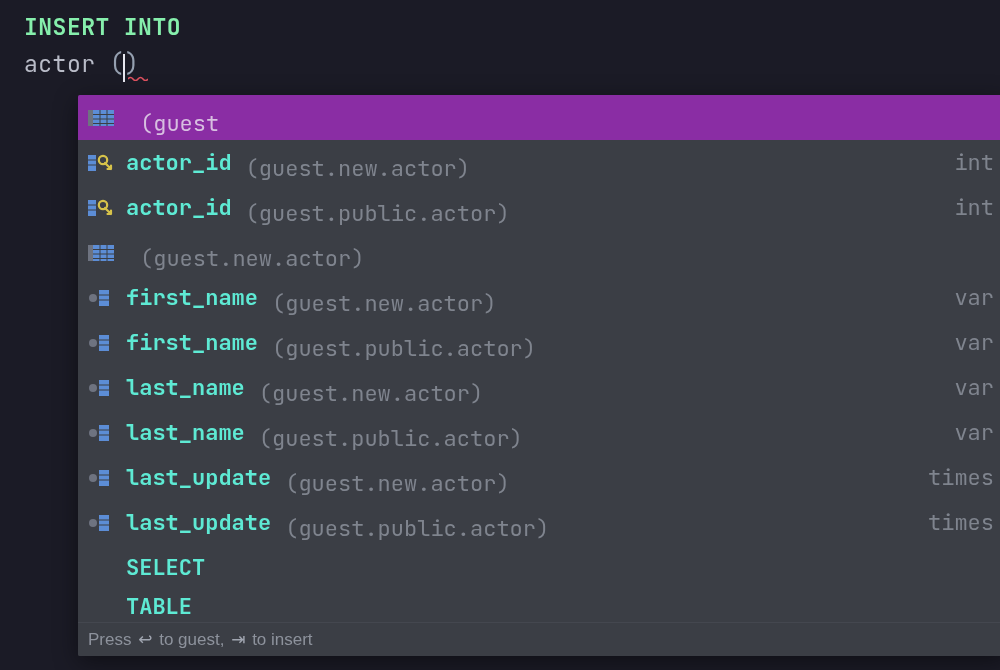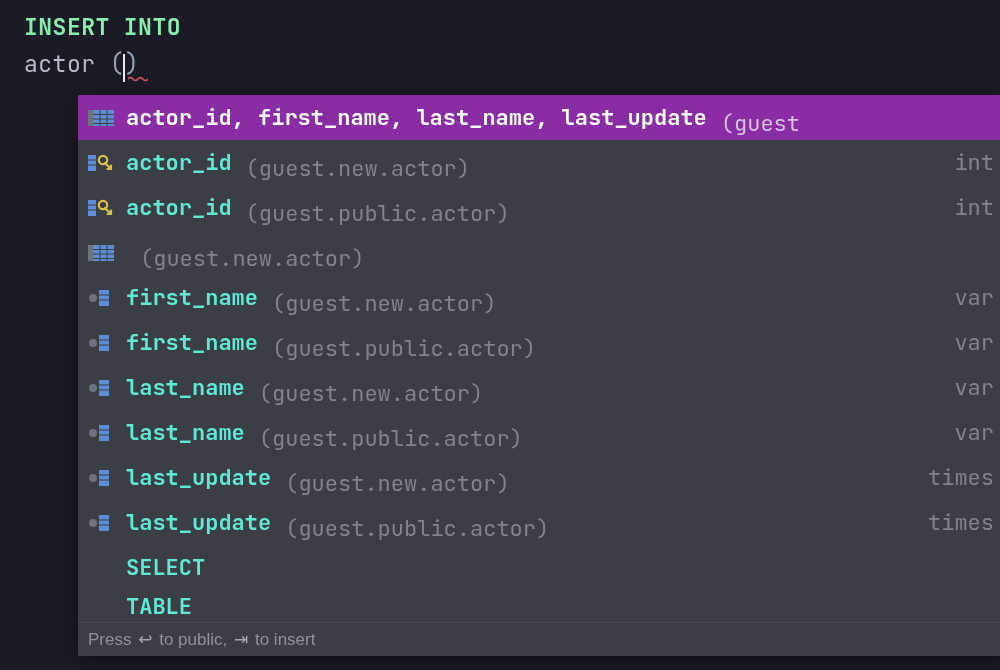--- a/index.html
+++ b/index.html
@@ -152,21 +152,20 @@
             <svg width="26" height="20" viewBox="0 0 26 20">
       <rect x="0" y="2" width="5" height="16" fill="#6e7380"></rect>
       <rect x="5" y="2" width="21" height="16" fill="#5c8dd6"></rect>
       <line x1="5" y1="6.5" x2="26" y2="6.5" stroke="#3b3e45" stroke-width="1"></line>
       <line x1="5" y1="11" x2="26" y2="11" stroke="#3b3e45" stroke-width="1"></line>
       <line x1="5" y1="15.5" x2="26" y2="15.5" stroke="#3b3e45" stroke-width="1"></line>
       <line x1="12" y1="2" x2="12" y2="18" stroke="#3b3e45" stroke-width="1"></line>
       <line x1="19" y1="2" x2="19" y2="18" stroke="#3b3e45" stroke-width="1"></line>
     </svg>
           </span>
-          <span class="label-main">actor_id, first_name, last_name, last_update</span>
           <span class="label-ctx">(guest</span>
           <span class="spacer"></span>
         </div>
         <div class="item">
           <span class="icon-slot">
             <svg width="28" height="20" viewBox="0 0 28 20">
       <rect x="0" y="2" width="8" height="16" fill="#5c8dd6"></rect>
       <line x1="0" y1="7" x2="8" y2="7" stroke="#3b3e45" stroke-width="1"></line>
       <line x1="0" y1="12" x2="8" y2="12" stroke="#3b3e45" stroke-width="1"></line>
       <circle cx="15" cy="7" r="4.2" fill="none" stroke="#d6c24a" stroke-width="2.2"></circle>
@@ -299,19 +298,19 @@
         </div>
         <div class="item keyword overflow">
           <span class="icon-slot"></span>
           <span class="label-main">TABLE</span>
           <span class="spacer"></span>
         </div>
       </div>
     <div class="footer">
       <span>Press</span>&nbsp;
       <span class="glyph">↩</span>&nbsp;
-      <span>to public,</span>&nbsp;
+      <span>to guest,</span>&nbsp;
       <span class="glyph">⇥</span>&nbsp;
       <span>to insert</span>
     </div>
   </div>
 
 </div>
 
 </body></html>

